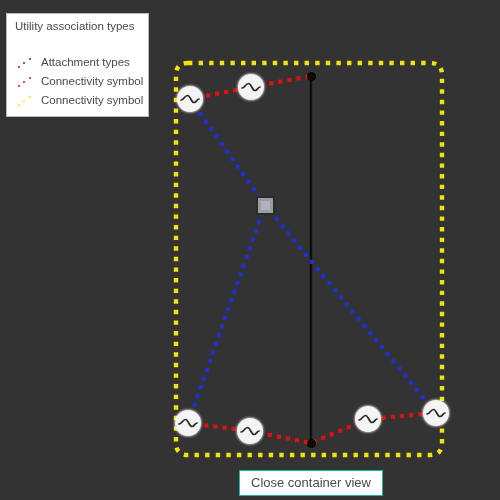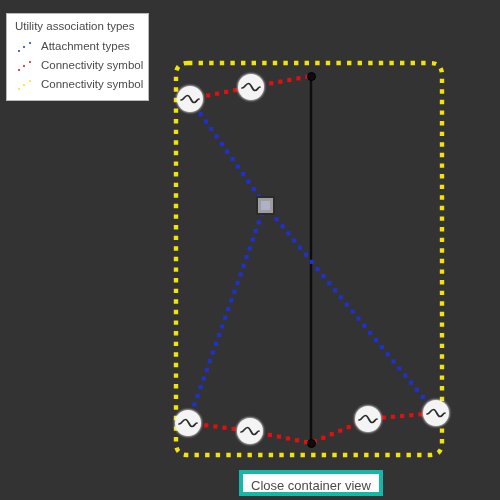--- a/index.html
+++ b/index.html
@@ -41,21 +41,21 @@
     border: 1px solid #b9b9b9;
     box-sizing: border-box;
     padding: 5px 6px 6px 8px;
     box-shadow: 0 0 0 0 rgba(0,0,0,0);
   }
   #legend-title {
     font-size: 11.5px;
     color: #4a4a4a;
     line-height: 15px;
     white-space: nowrap;
-    margin-bottom: 3px;
+    margin-bottom: 19px;
   }
   .legend-row {
     display: flex;
     align-items: center;
     height: 19px;
   }
   .legend-swatch {
     width: 22px;
     height: 16px;
     position: relative;
@@ -80,21 +80,21 @@
   }
 
   
   #close-container-view-button {
     position: absolute;
     left: 239px;
     top: 470px;
     width: 144px;
     height: 26px;
     background: #ffffff;
-    border: 4px solid #14b8a6;
+    border: 1px solid #14b8a6;
     box-sizing: border-box;
     color: #4a4a4a;
     font-family: "Liberation Sans", sans-serif;
     font-size: 13px;
     line-height: 24px;
     text-align: center;
     padding: 0;
     cursor: pointer;
     white-space: nowrap;
   }

